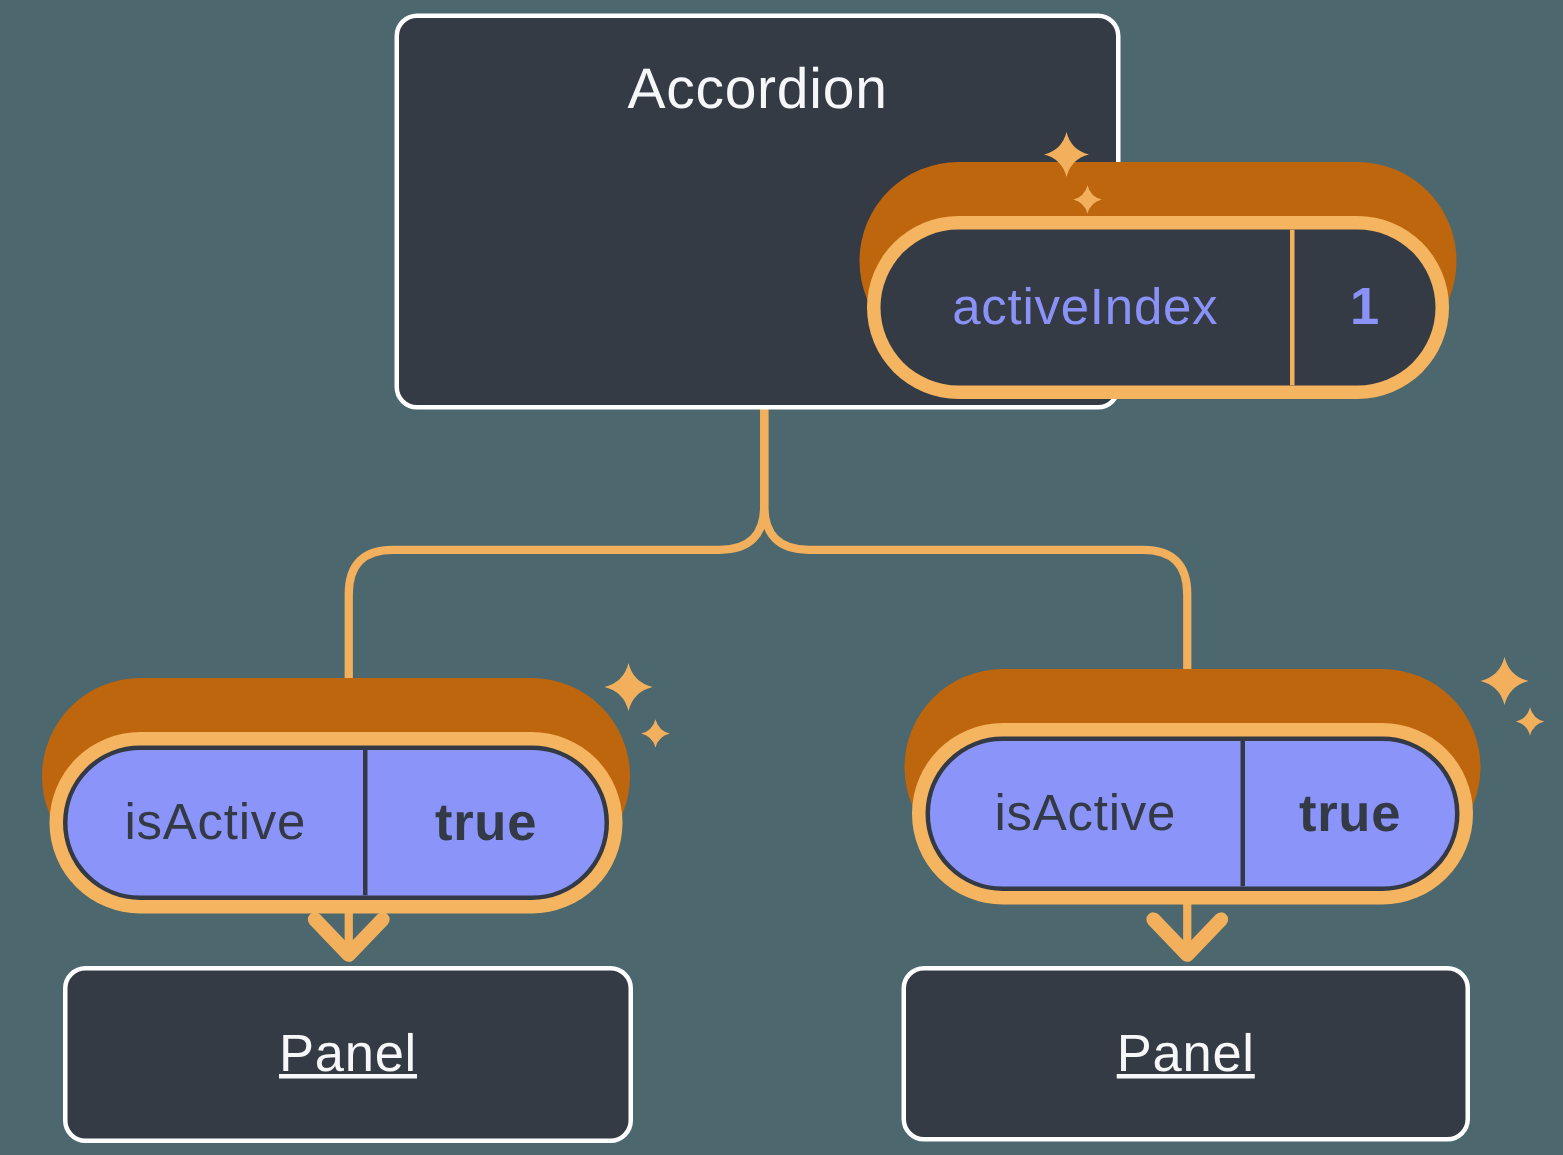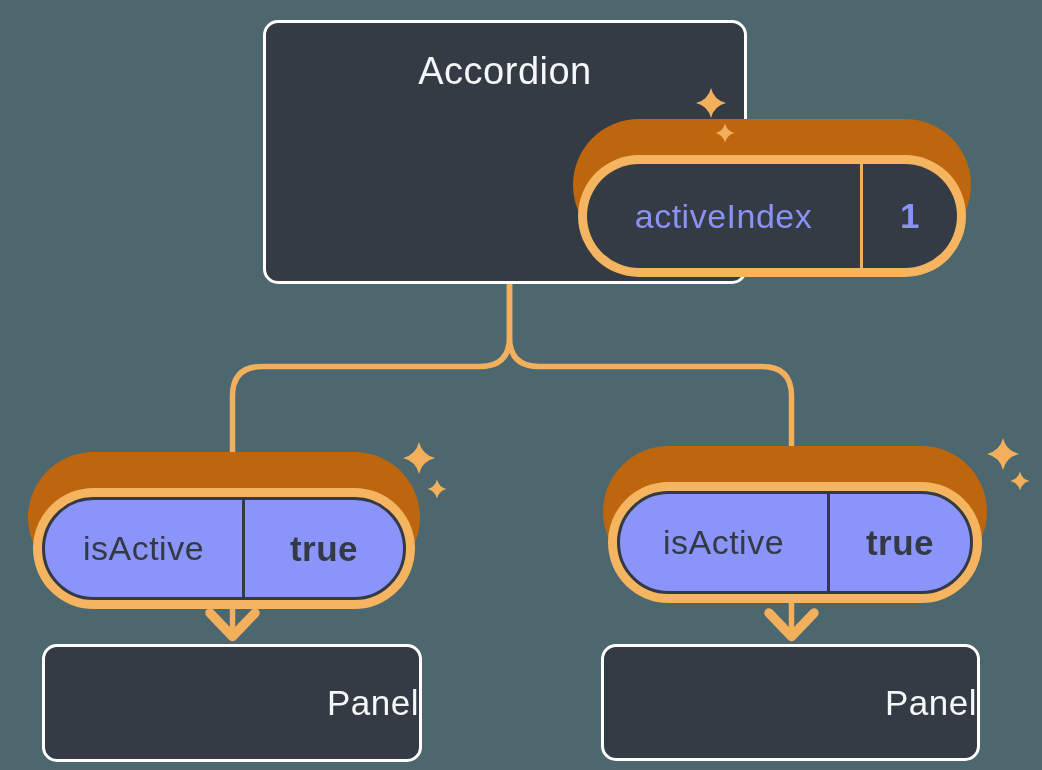--- a/index.html
+++ b/index.html
@@ -23,26 +23,26 @@
     -webkit-font-smoothing:antialiased;
   }
   svg.layer{position:absolute;left:0;top:0;pointer-events:none;}
   .component-box{
     position:absolute;
     background:var(--box);
     border:3px solid var(--box-border);
     border-radius:15px;
     color:var(--box-text);
   }
-  .root-box{left:263px;top:20px;width:484px;height:264px;}
+  .root-box{left:263px;top:9px;width:484px;height:264px;}
   .root-title{
     position:absolute;left:0;right:0;top:27px;
     text-align:center;font-size:38px;font-weight:500;letter-spacing:.5px;
   }
-  .panel-box{display:flex;align-items:center;justify-content:flex-end;}
+  .panel-box{display:flex;align-items:center;justify-content:center;text-decoration:underline;}
   .panel-left{left:42px;top:644px;width:380px;height:118px;}
   .panel-right{left:601px;top:644px;width:379px;height:117px;}
   .panel-title{font-size:35px;font-weight:500;letter-spacing:.5px;}
 
   .pill{
     position:absolute;
     border-radius:999px;
     background:var(--orange-dark);
     padding:5px;
   }

